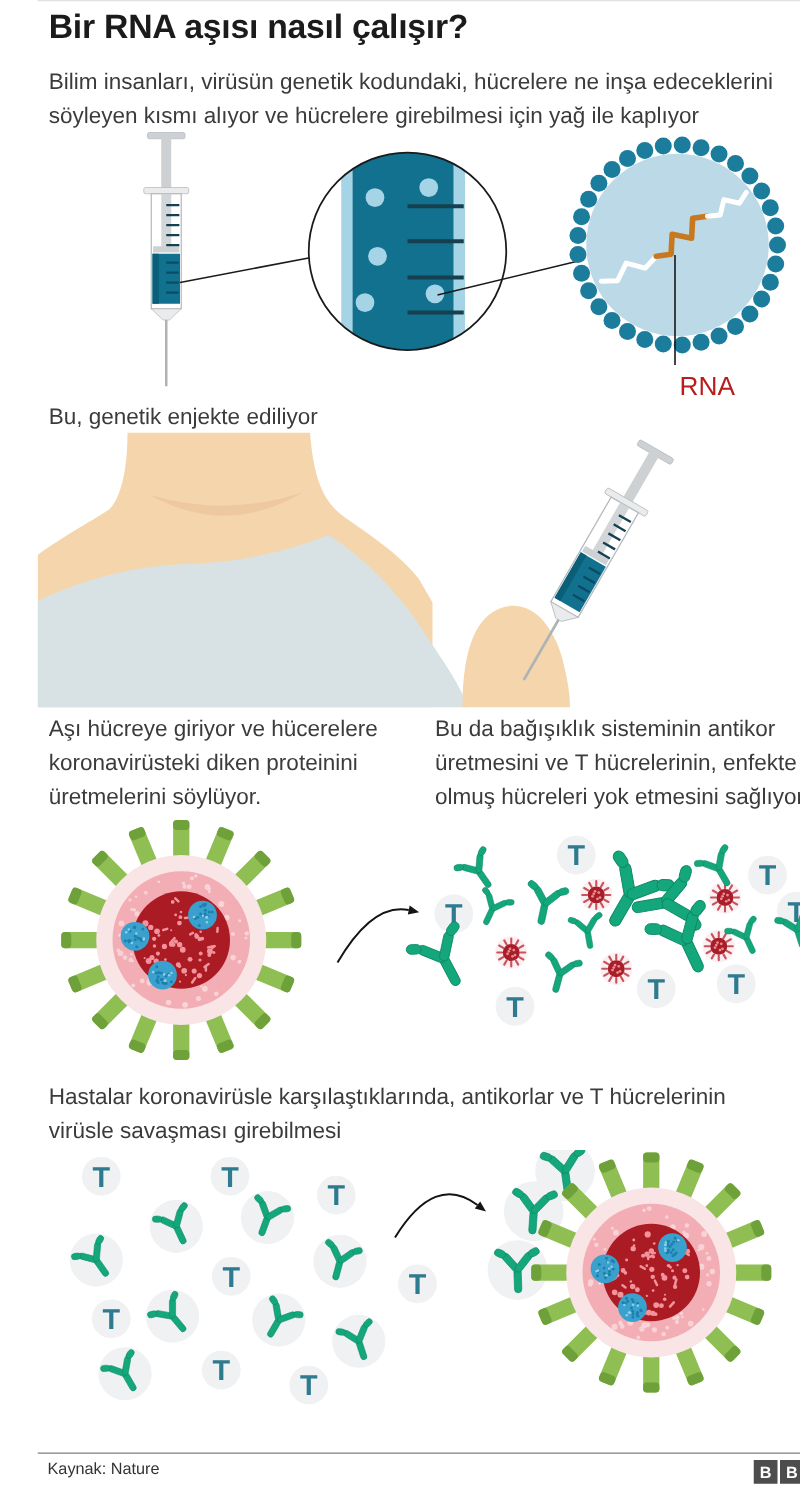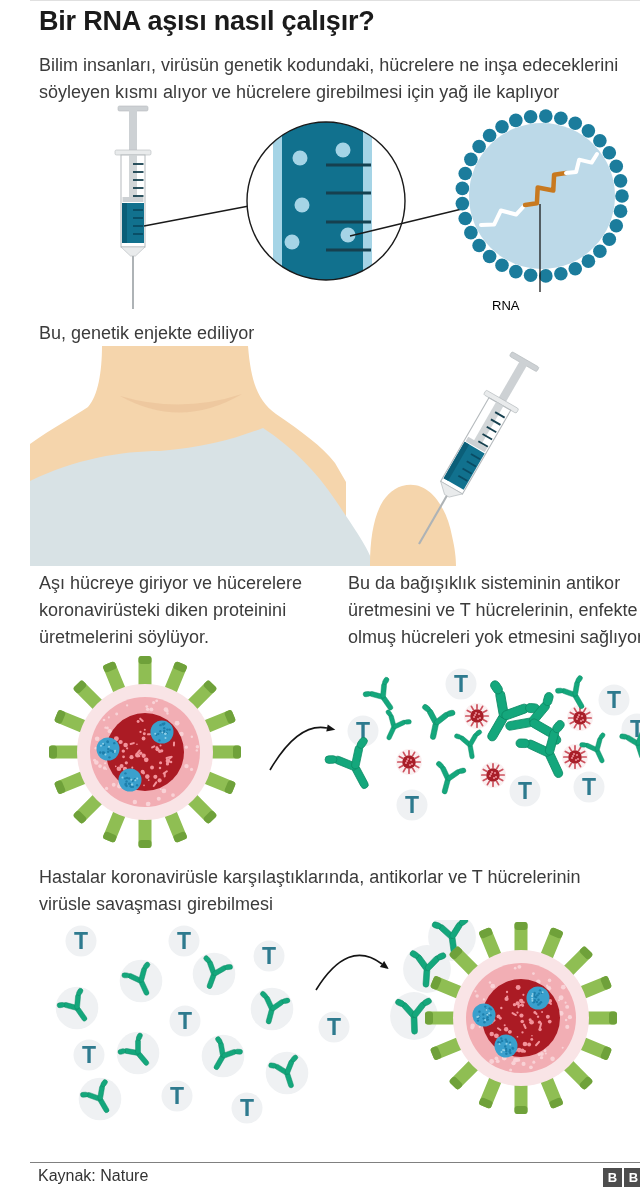--- a/index.html
+++ b/index.html
@@ -20,25 +20,25 @@
   #cap1{top:320px;left:9px;width:620px;}
   #colL{top:570px;left:9px;width:300px;}
   #colR{top:570px;left:318px;width:322px;}
   #cap3{top:864px;left:9px;width:545px;}
   svg{position:absolute;left:0;display:block;}
   #illus1{top:104px;}
   #illus2{top:346px;}
   #illus3{top:646px;}
   #illus4{top:920px;}
   #rna-label{
-    position:absolute;top:298px;left:462px;width:96px;text-align:left;
-    font-size:13px;color:#000000;
+    position:absolute;top:298px;left:462px;width:96px;text-align:right;
+    font-size:21px;color:#b91c1c;
   }
   #footline{position:absolute;top:1162px;left:0;width:640px;height:1px;background:#808080;}
-  #source{position:absolute;top:1167px;left:8px;font-size:16px;color:#333;}
+  #source{position:absolute;top:1167px;left:8px;font-size:13px;color:#333;}
   #bbc{position:absolute;top:1168px;right:6px;display:flex;gap:2px;}
   .bbox{
     width:19px;height:19px;background:var(--bbc-box,#4D4D4D);color:#fff;
     font-weight:700;font-size:13px;display:flex;align-items:center;justify-content:center;
   }
 </style>
 </head>
 <body>
 
 <div id="infographic" style="--text-dark: #1B1B1B; --text-body: #3B3B3B; --bbc-box: #4D4D4D;">

